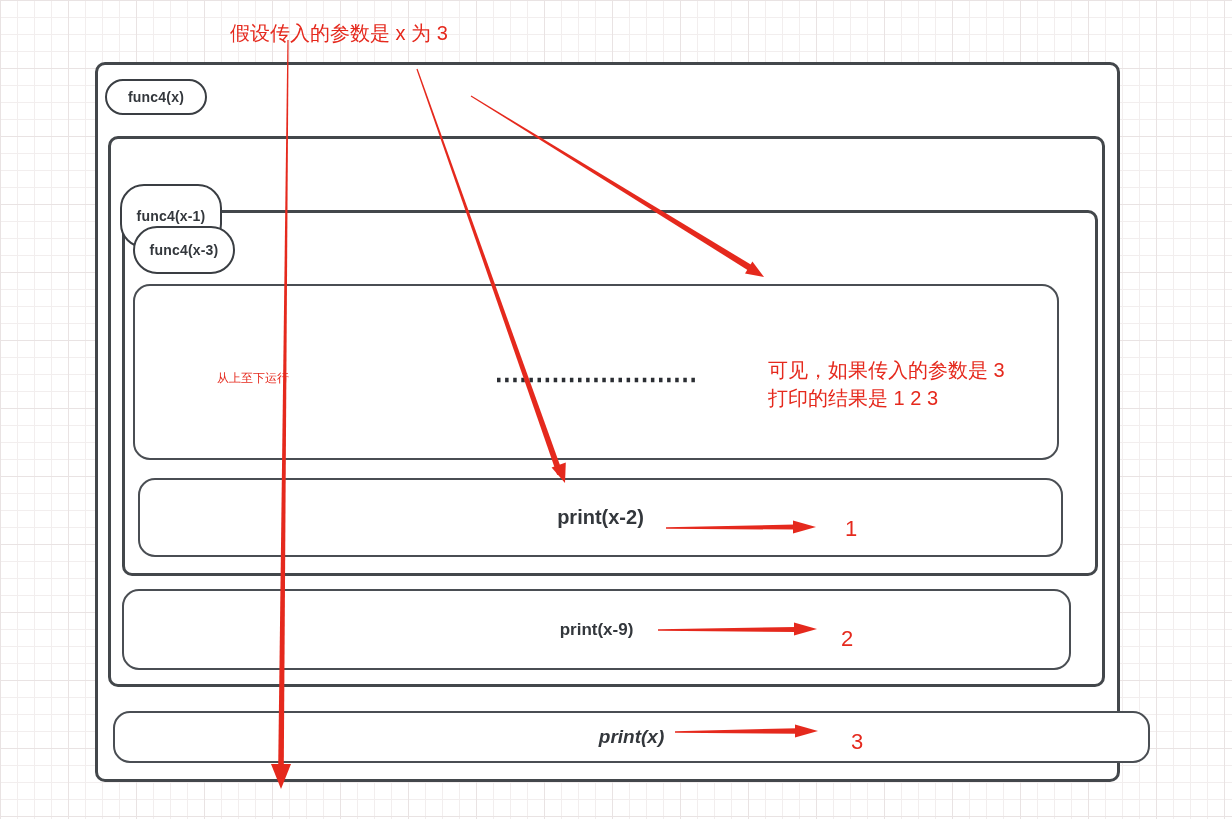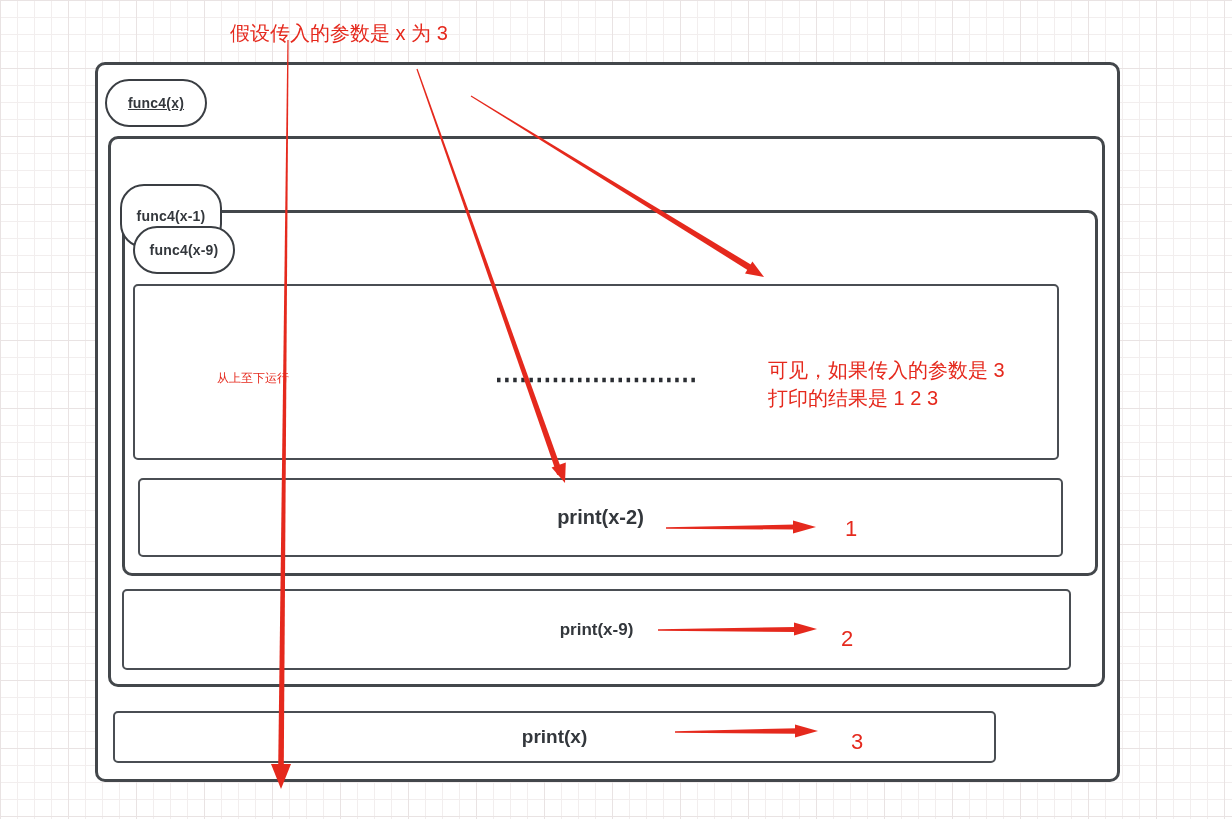--- a/index.html
+++ b/index.html
@@ -24,21 +24,21 @@
     background:#ffffff;
     border:3px solid #43474b;
     border-radius:10px;
     box-sizing:border-box;
     z-index:1;
   }
   .innerbox{
     position:absolute;
     background:#ffffff;
     border:2px solid #4a4e53;
-    border-radius:5px;
+    border-radius:17px;
     box-sizing:border-box;
     z-index:2;
     display:flex;align-items:center;justify-content:center;
   }
   .pill{
     position:absolute;
     background:#ffffff;
     border:2.5px solid #3a3e43;
     border-radius:24px;
     box-sizing:border-box;
@@ -69,45 +69,45 @@
     font-size:22px;
     z-index:6;
   }
 </style>
 </head>
 <body>
 
 <div id="canvas">
 
   <div class="frame" style="left:95px;top:62px;width:1025px;height:720px;"></div>
-  <div class="pill" style="left:105px;top:79px;width:102px;height:48px;text-decoration:underline;">
+  <div class="pill" style="left:105px;top:79px;width:102px;height:36px;">
     <span>func4(x)</span>
   </div>
 
   <div class="frame" style="left:108px;top:136px;width:997px;height:551px;"></div>
   <div class="pill" style="left:120px;top:156px;width:102px;height:64px;margin-top:28px;">
     <span>func4(x-1)</span>
   </div>
 
   <div class="frame" style="left:122px;top:210px;width:976px;height:366px;"></div>
   <div class="pill" style="left:133px;top:226px;width:102px;height:48px;">
-    <span>func4(x-9)</span>
+    <span>func4(x-3)</span>
   </div>
 
   <div class="innerbox" style="left:133px;top:284px;width:926px;height:176px;"></div>
 
   <div class="innerbox" style="left:138px;top:478px;width:925px;height:79px;">
     <span class="print-label" style="font-size:20px;">print(x-2)</span>
   </div>
 
   <div class="innerbox" style="left:122px;top:589px;width:949px;height:81px;">
     <span class="print-label" style="font-size:17px;">print(x-9)</span>
   </div>
 
-  <div class="innerbox" style="left:113px;top:711px;width:883px;height:52px;">
+  <div class="innerbox" style="left:113px;top:711px;width:1037px;height:52px;font-style:italic;">
     <span class="print-label" style="font-size:19px;">print(x)</span>
   </div>
 
   <svg id="svg-overlay" width="1232" height="819" viewBox="0 0 1232 819">
 
     <line x1="497" y1="380" x2="697" y2="380" stroke="#2b2e33" stroke-width="4.5" stroke-dasharray="3.5 4.6"></line>
 
     <g fill="#e5291d">
       <polygon points="287.4,40 288.6,40 283.8,766 278.2,766"></polygon>
       <polygon points="271,764 291,764 281,789"></polygon>

